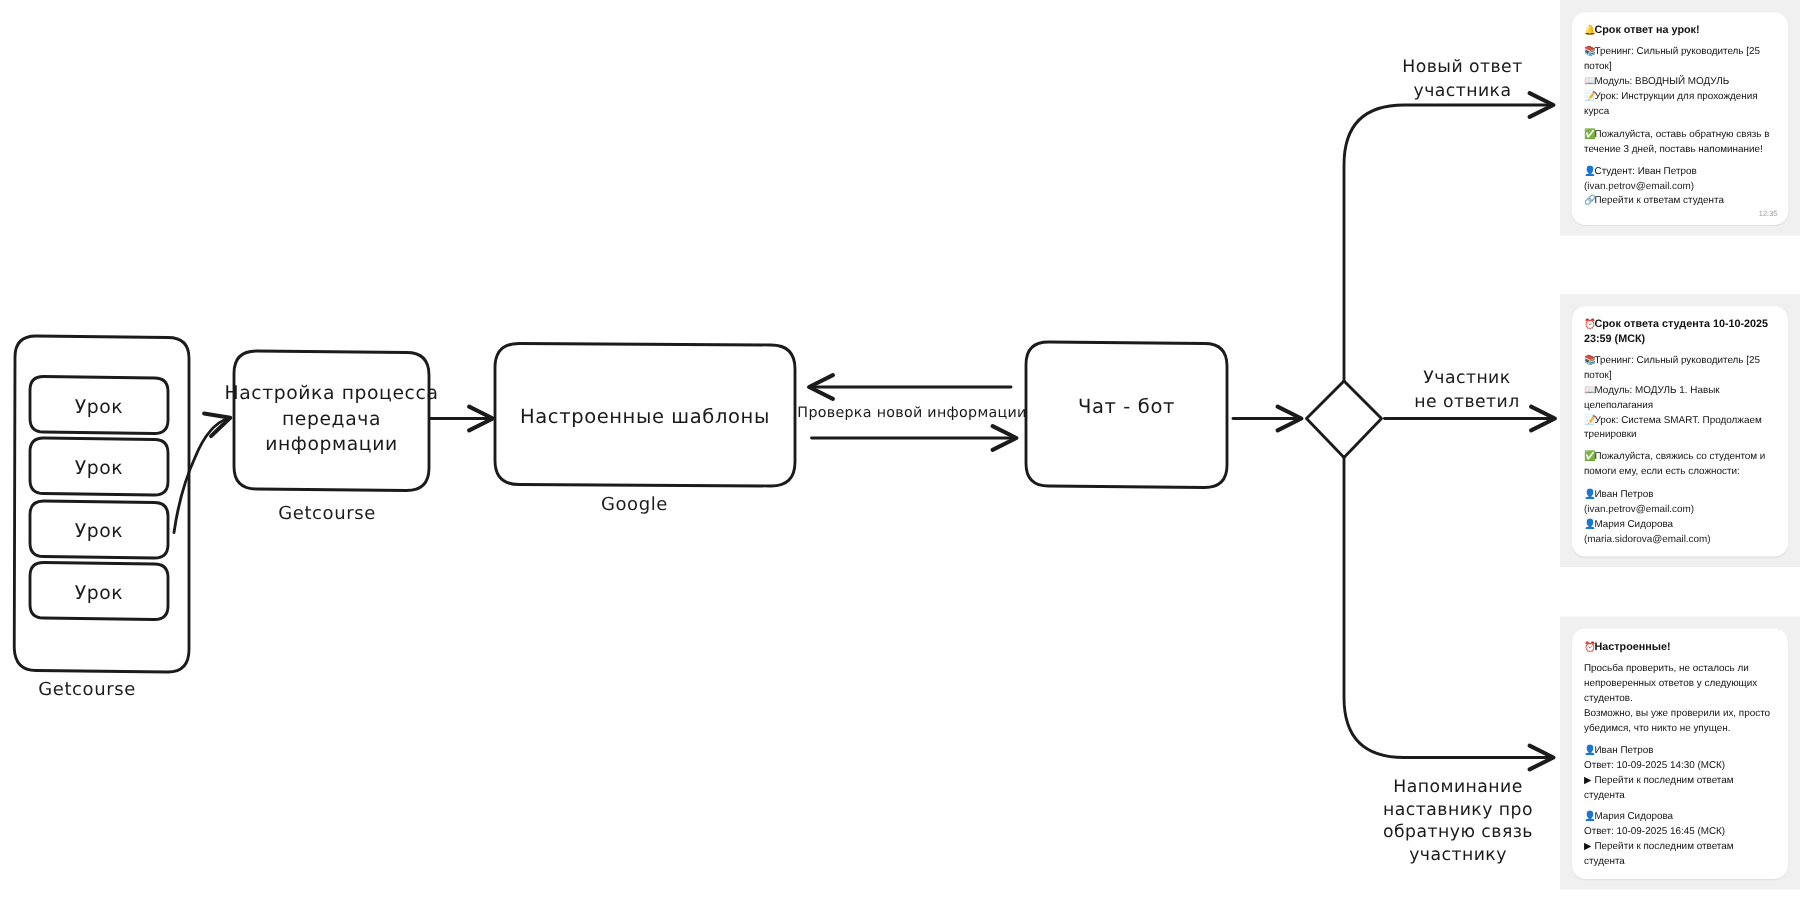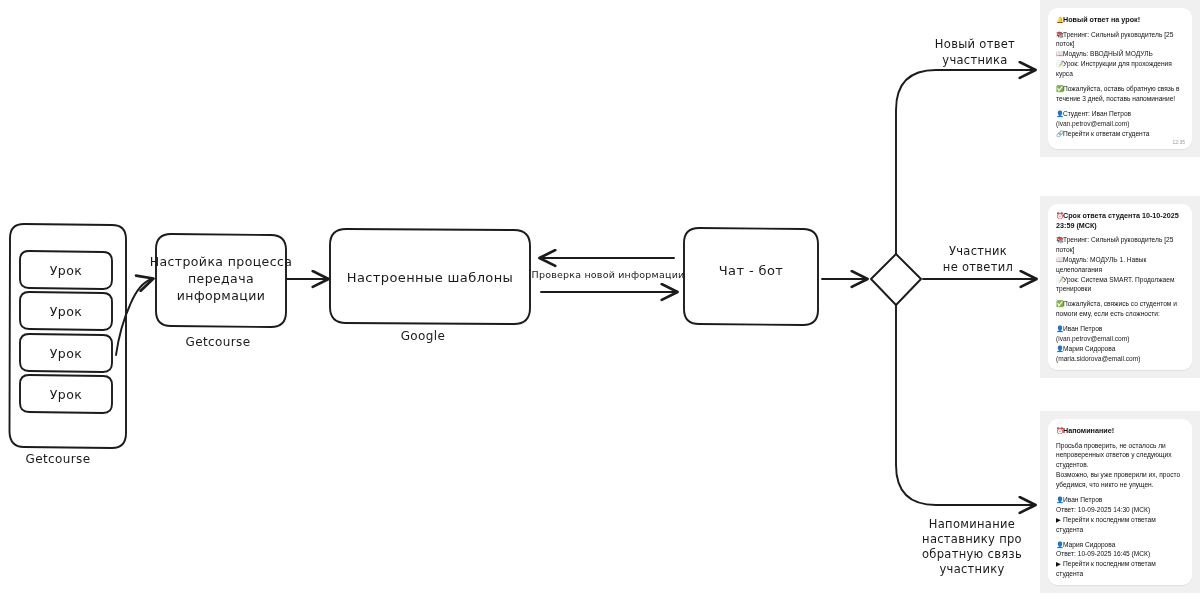--- a/index.html
+++ b/index.html
@@ -125,21 +125,21 @@
     <text class="rlabel" x="972" y="543">наставнику про</text>
     <text class="rlabel" x="972" y="558">обратную связь</text>
     <text class="rlabel" x="972" y="573">участнику</text>
   </svg>
 
   <div class="chatcol">
 
     <div class="chatwrap" style="top: 0px; height: 157px;">
       <div class="bubble">
         <div class="bhead">
-          <span class="em">🔔</span><span>Новый ответ на урок!</span>
+          <span class="em">🔔</span><span>Срок ответ на урок!</span>
         </div>
         <div class="bsec">
           <div class="row"><span class="em">📚</span><span>Тренинг: Сильный руководитель [25 поток]</span></div>
           <div class="row"><span class="em">📖</span><span>Модуль: ВВОДНЫЙ МОДУЛЬ</span></div>
           <div class="row"><span class="em">📝</span><span>Урок: Инструкции для прохождения курса</span></div>
         </div>
         <div class="bsec">
           <div class="row"><span class="em">✅</span><span>Пожалуйста, оставь обратную связь в течение 3 дней, поставь напоминание!</span></div>
         </div>
         <div class="bsec">
@@ -169,21 +169,21 @@
           <div class="row muted">(ivan.petrov@email.com)</div>
           <div class="row"><span class="em">👤</span><span>Мария Сидорова</span></div>
           <div class="row muted">(maria.sidorova@email.com)</div>
         </div>
       </div>
     </div>
 
     <div class="chatwrap" style="top: 411px; height: 182px;">
       <div class="bubble">
         <div class="bhead">
-          <span class="em">⏰</span><span>Напоминание!</span>
+          <span class="em">⏰</span><span>Настроенные!</span>
         </div>
         <div class="bsec">
           <div class="row">Просьба проверить, не осталось ли непроверенных ответов у следующих студентов.</div>
           <div class="row">Возможно, вы уже проверили их, просто убедимся, что никто не упущен.</div>
         </div>
         <div class="bsec">
           <div class="row"><span class="em">👤</span><span>Иван Петров</span></div>
           <div class="row">Ответ: 10-09-2025 14:30 (МСК)</div>
           <div class="row"><span class="em">▶</span><span>Перейти к последним ответам студента</span></div>
         </div>

